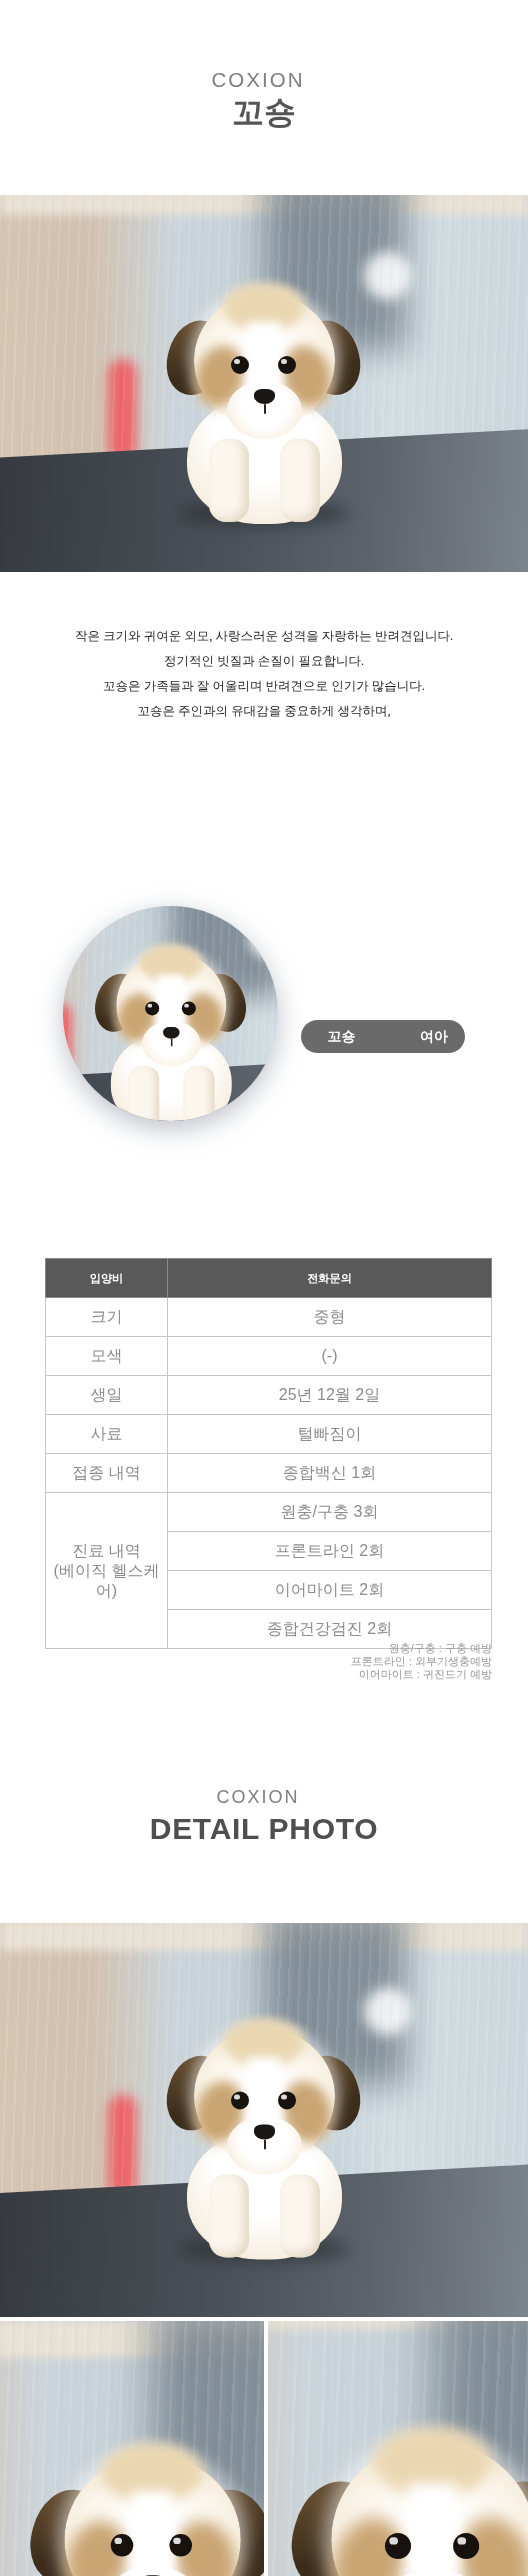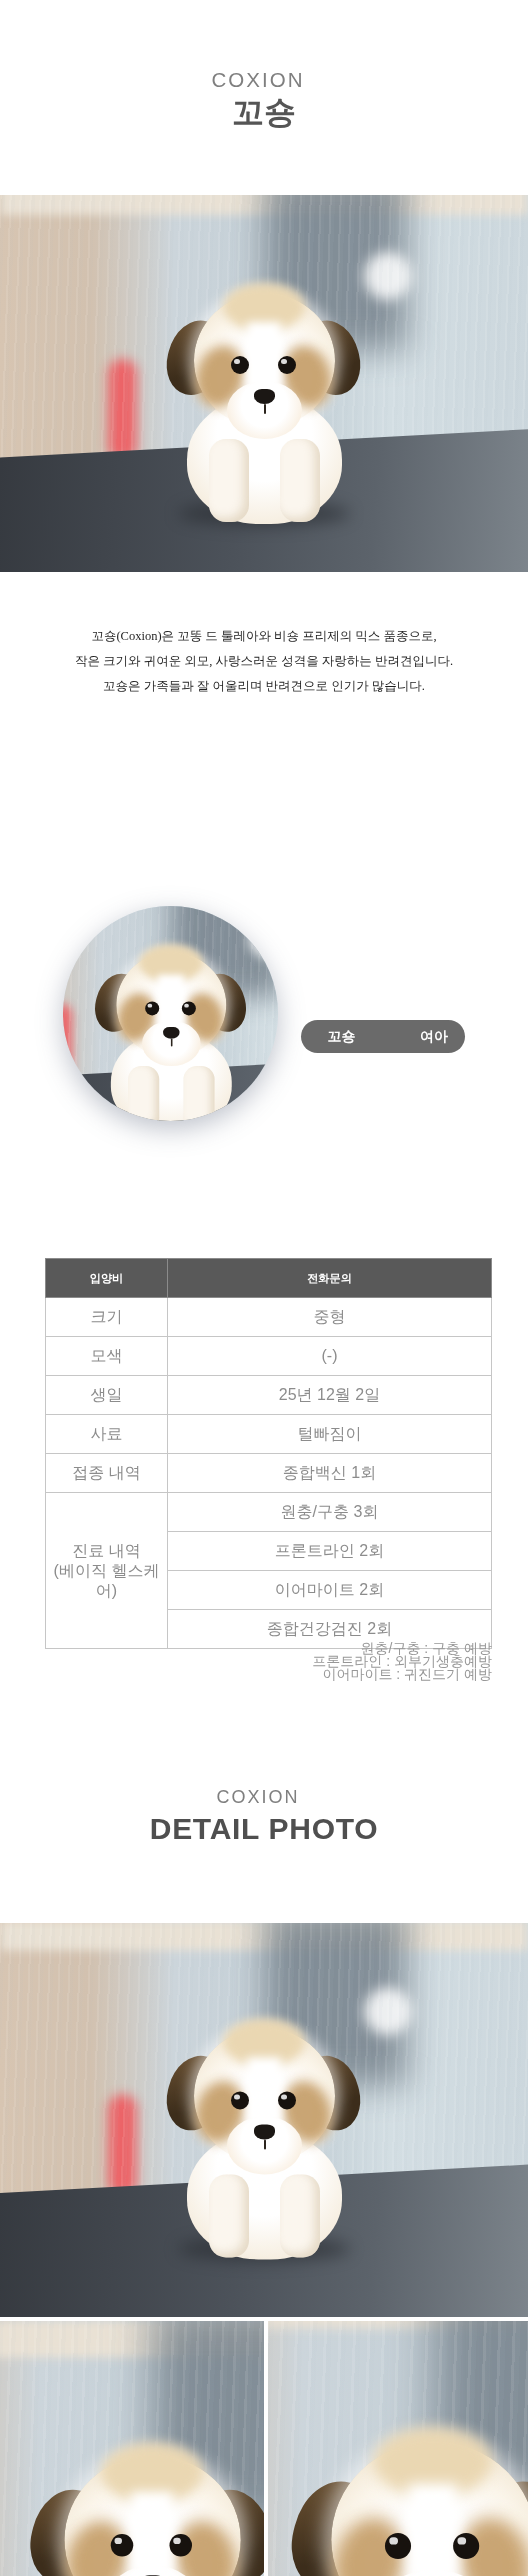--- a/index.html
+++ b/index.html
@@ -81,21 +81,21 @@
   .info-table{position:absolute;left:45px;top:1258px;width:447px;border-collapse:collapse;
               table-layout:fixed;}
   .info-table th,.info-table td{border:0.7px solid #c6c6c6;text-align:center;vertical-align:middle;
               font-weight:400;}
   .info-table{border:0.7px solid #aeaeae;}
   .info-table th{background:var(--accent,#595959);color:#fff;font-size:11.2px;font-weight:700;
               height:36px;border-color:#8b8b8b;}
   .info-table td{height:36px;font-size:16px;color:#8c8c8c;}
   .col-label{width:122px;}
   .cell-merged{line-height:20px;}
-  .notes{position:absolute;right:36px;top:1642px;text-align:right;font-size:14px;
+  .notes{position:absolute;right:36px;top:1642px;text-align:right;font-size:11px;
          line-height:13px;color:#979797;}
 </style>
 </head>
 <body>
 
 <div class="page">
 
   <div class="brand top">COXION</div>
   <div class="title-kr">꼬숑</div>
 
@@ -121,23 +121,24 @@
     <div class="pblaze"></div>
     <div class="peyeL"></div>
     <div class="peyeR"></div>
     <div class="pmuzzle"></div>
     <div class="pnose"></div>
     <div class="pmouth"></div>
   </div>
 </div>
 
   <div class="desc">
-    <div>꼬숑(Coxion)은 꼬똥 드 툴레아와 비숑 프리제의 믹스 품종으로,</div>
     <div>작은 크기와 귀여운 외모, 사랑스러운 성격을 자랑하는 반려견입니다.</div>
+    <div>정기적인 빗질과 손질이 필요합니다.</div>
     <div>꼬숑은 가족들과 잘 어울리며 반려견으로 인기가 많습니다.</div>
+    <div>꼬숑은 주인과의 유대감을 중요하게 생각하며,</div>
   </div>
 
   <div class="photo photo-circle scene-host">
   <div class="scene" style="transform: translate(-98px, -38px) scale(0.78);">
     <div class="bgbase"></div>
 
     <div class="bgdark"></div>
     <div class="bgbokeh"></div>
     <div class="bgred"></div>
     <div class="bgstreaks"></div>

